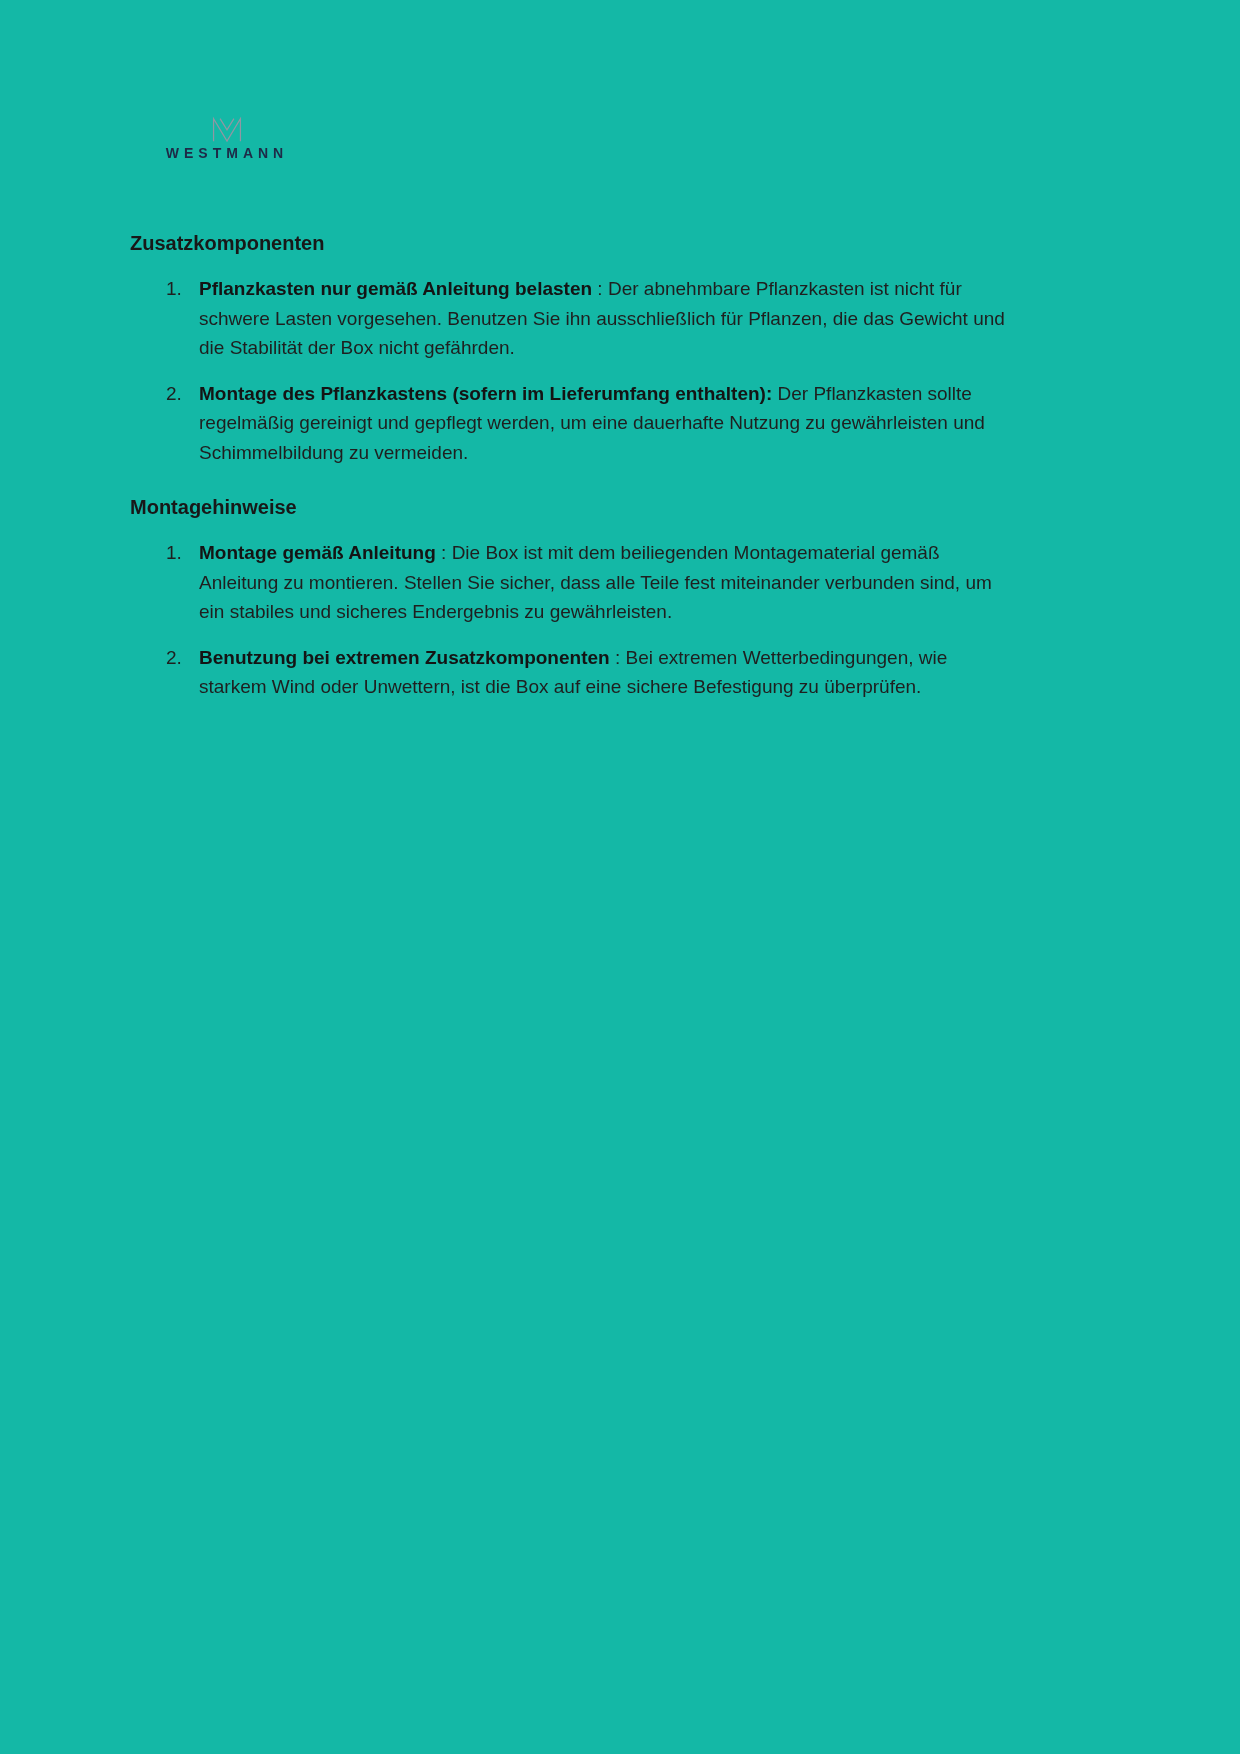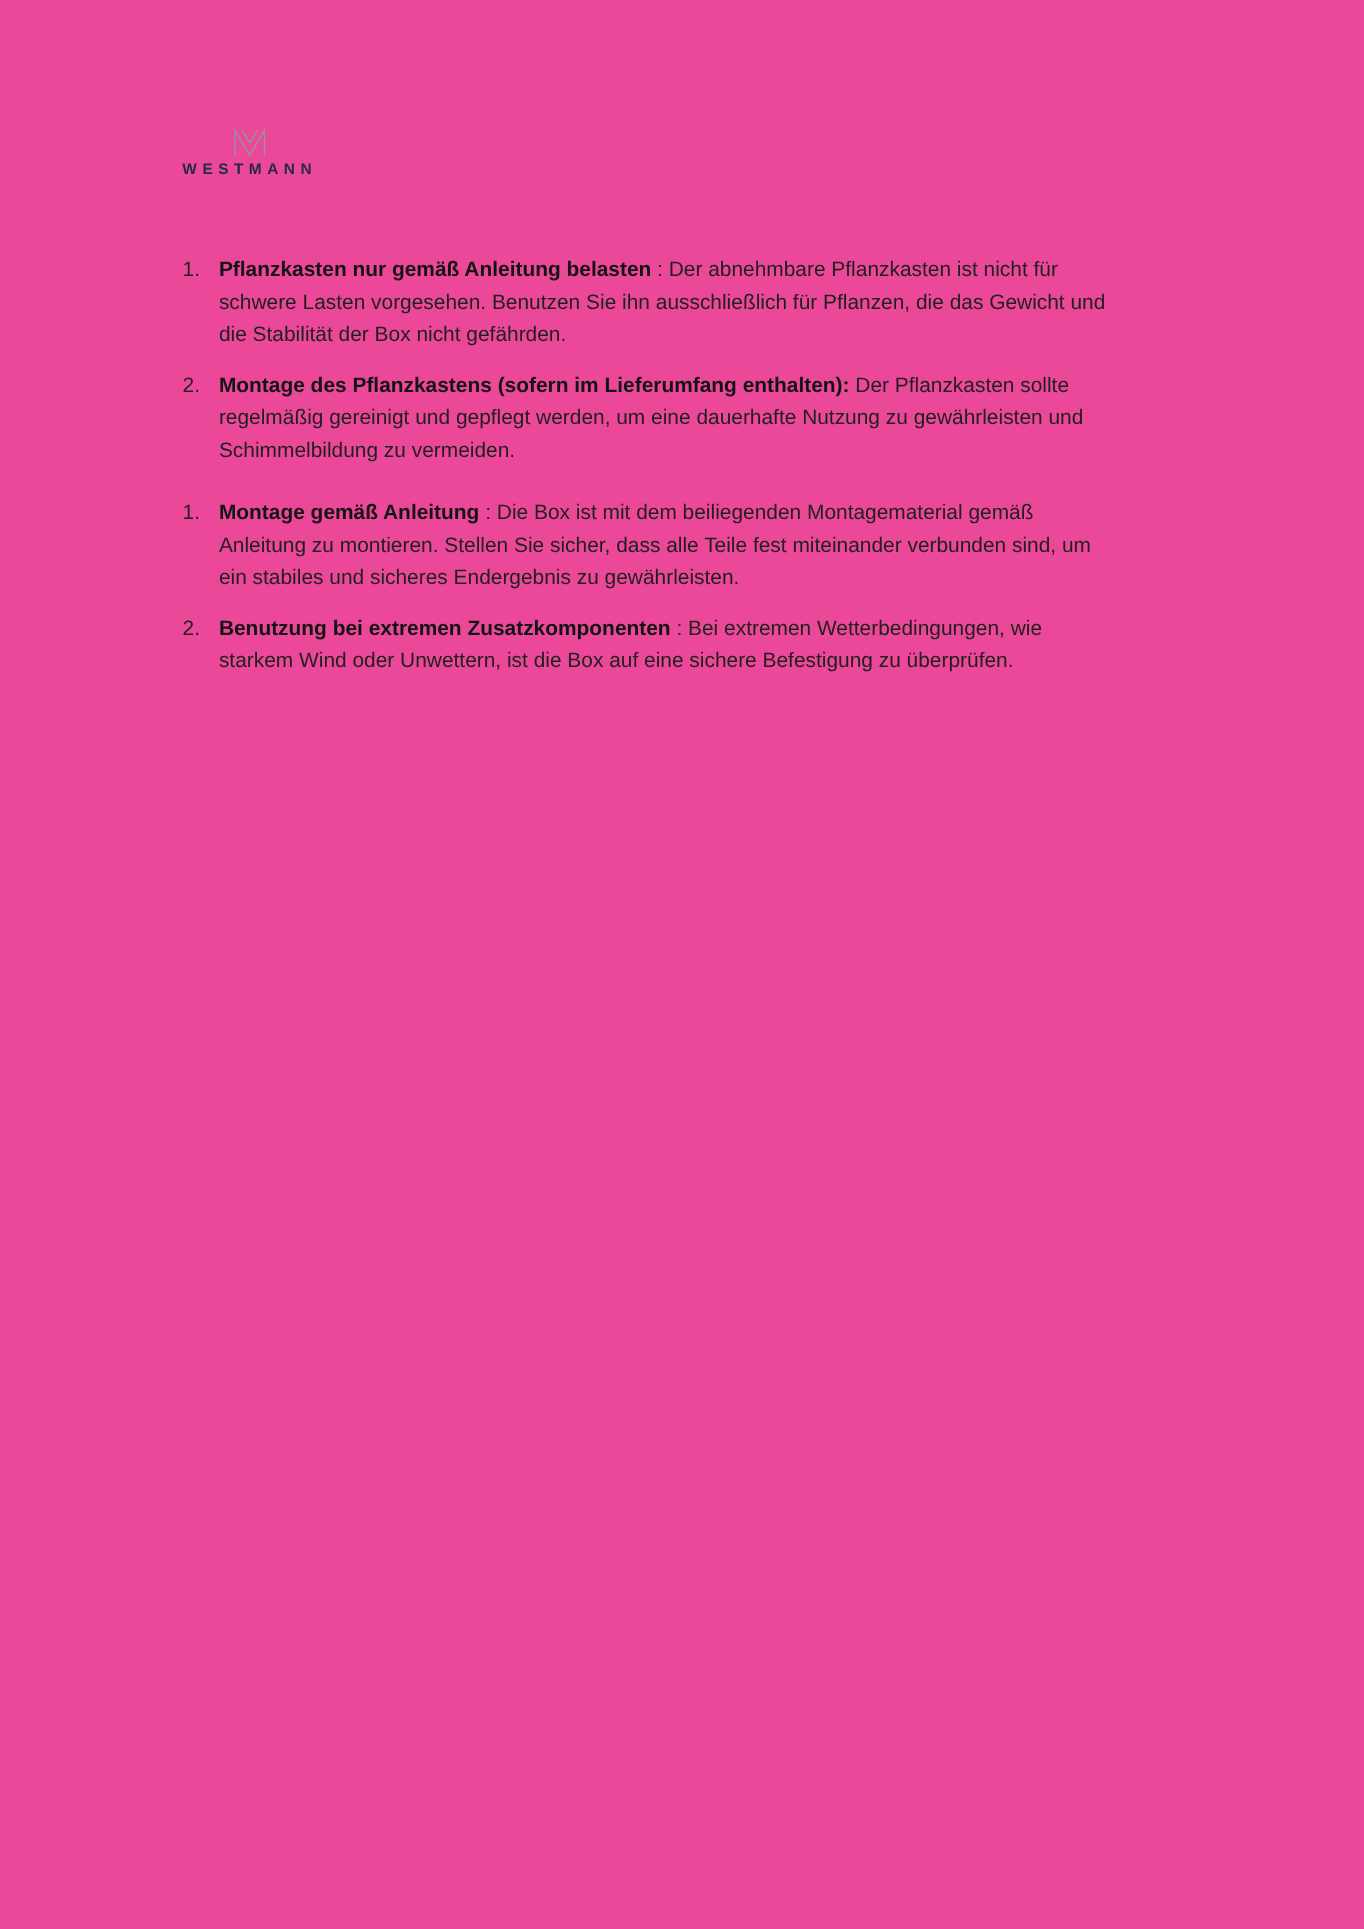--- a/index.html
+++ b/index.html
@@ -4,21 +4,21 @@
 <style>
   html, body {
     margin: 0;
     padding: 0;
     background: #ffffff;
   }
   .page {
     position: relative;
     width: 1240px;
     height: 1754px;
-    background: #ec4899;
+    background: #14b8a6;
     font-family: "Liberation Sans", sans-serif;
     color: #1f1f1f;
     overflow: hidden;
     box-sizing: border-box;
   }
   .logo {
     position: absolute;
     left: 157px;
     top: 116px;
     width: 140px;
@@ -81,33 +81,35 @@
     <svg class="logo-mark" viewBox="0 0 34 30" fill="none" xmlns="http://www.w3.org/2000/svg">
       <polyline points="1.5,29 1.5,3 17,29 32.5,3 32.5,29" stroke="#9097a3" stroke-width="1.4" fill="none"></polyline>
       <polyline points="9,3 17,16 25,3" stroke="#9097a3" stroke-width="1.4" fill="none"></polyline>
     </svg>
     <div class="logo-word">WESTMANN</div>
   </div>
 
   <div class="content">
 
     <div class="section">
+      <h2 class="section-heading">Zusatzkomponenten</h2>
       <div class="list">
         <div class="list-item">
           <span class="item-number">1.</span>
           <span class="item-text"><b>Pflanzkasten nur gemäß Anleitung belasten</b><span> : Der abnehmbare Pflanzkasten ist nicht für schwere Lasten vorgesehen. Benutzen Sie ihn ausschließlich für Pflanzen, die das Gewicht und die Stabilität der Box nicht gefährden.</span></span>
         </div>
         <div class="list-item">
           <span class="item-number">2.</span>
           <span class="item-text"><b>Montage des Pflanzkastens (sofern im Lieferumfang enthalten):</b><span> Der Pflanzkasten sollte regelmäßig gereinigt und gepflegt werden, um eine dauerhafte Nutzung zu gewährleisten und Schimmelbildung zu vermeiden.</span></span>
         </div>
       </div>
     </div>
 
     <div class="section">
+      <h2 class="section-heading">Montagehinweise</h2>
       <div class="list">
         <div class="list-item">
           <span class="item-number">1.</span>
           <span class="item-text"><b>Montage gemäß Anleitung</b><span> : Die Box ist mit dem beiliegenden Montagematerial gemäß Anleitung zu montieren. Stellen Sie sicher, dass alle Teile fest miteinander verbunden sind, um ein stabiles und sicheres Endergebnis zu gewährleisten.</span></span>
         </div>
         <div class="list-item">
           <span class="item-number">2.</span>
           <span class="item-text"><b>Benutzung bei extremen Zusatzkomponenten</b><span> : Bei extremen Wetterbedingungen, wie starkem Wind oder Unwettern, ist die Box auf eine sichere Befestigung zu überprüfen.</span></span>
         </div>
       </div>

